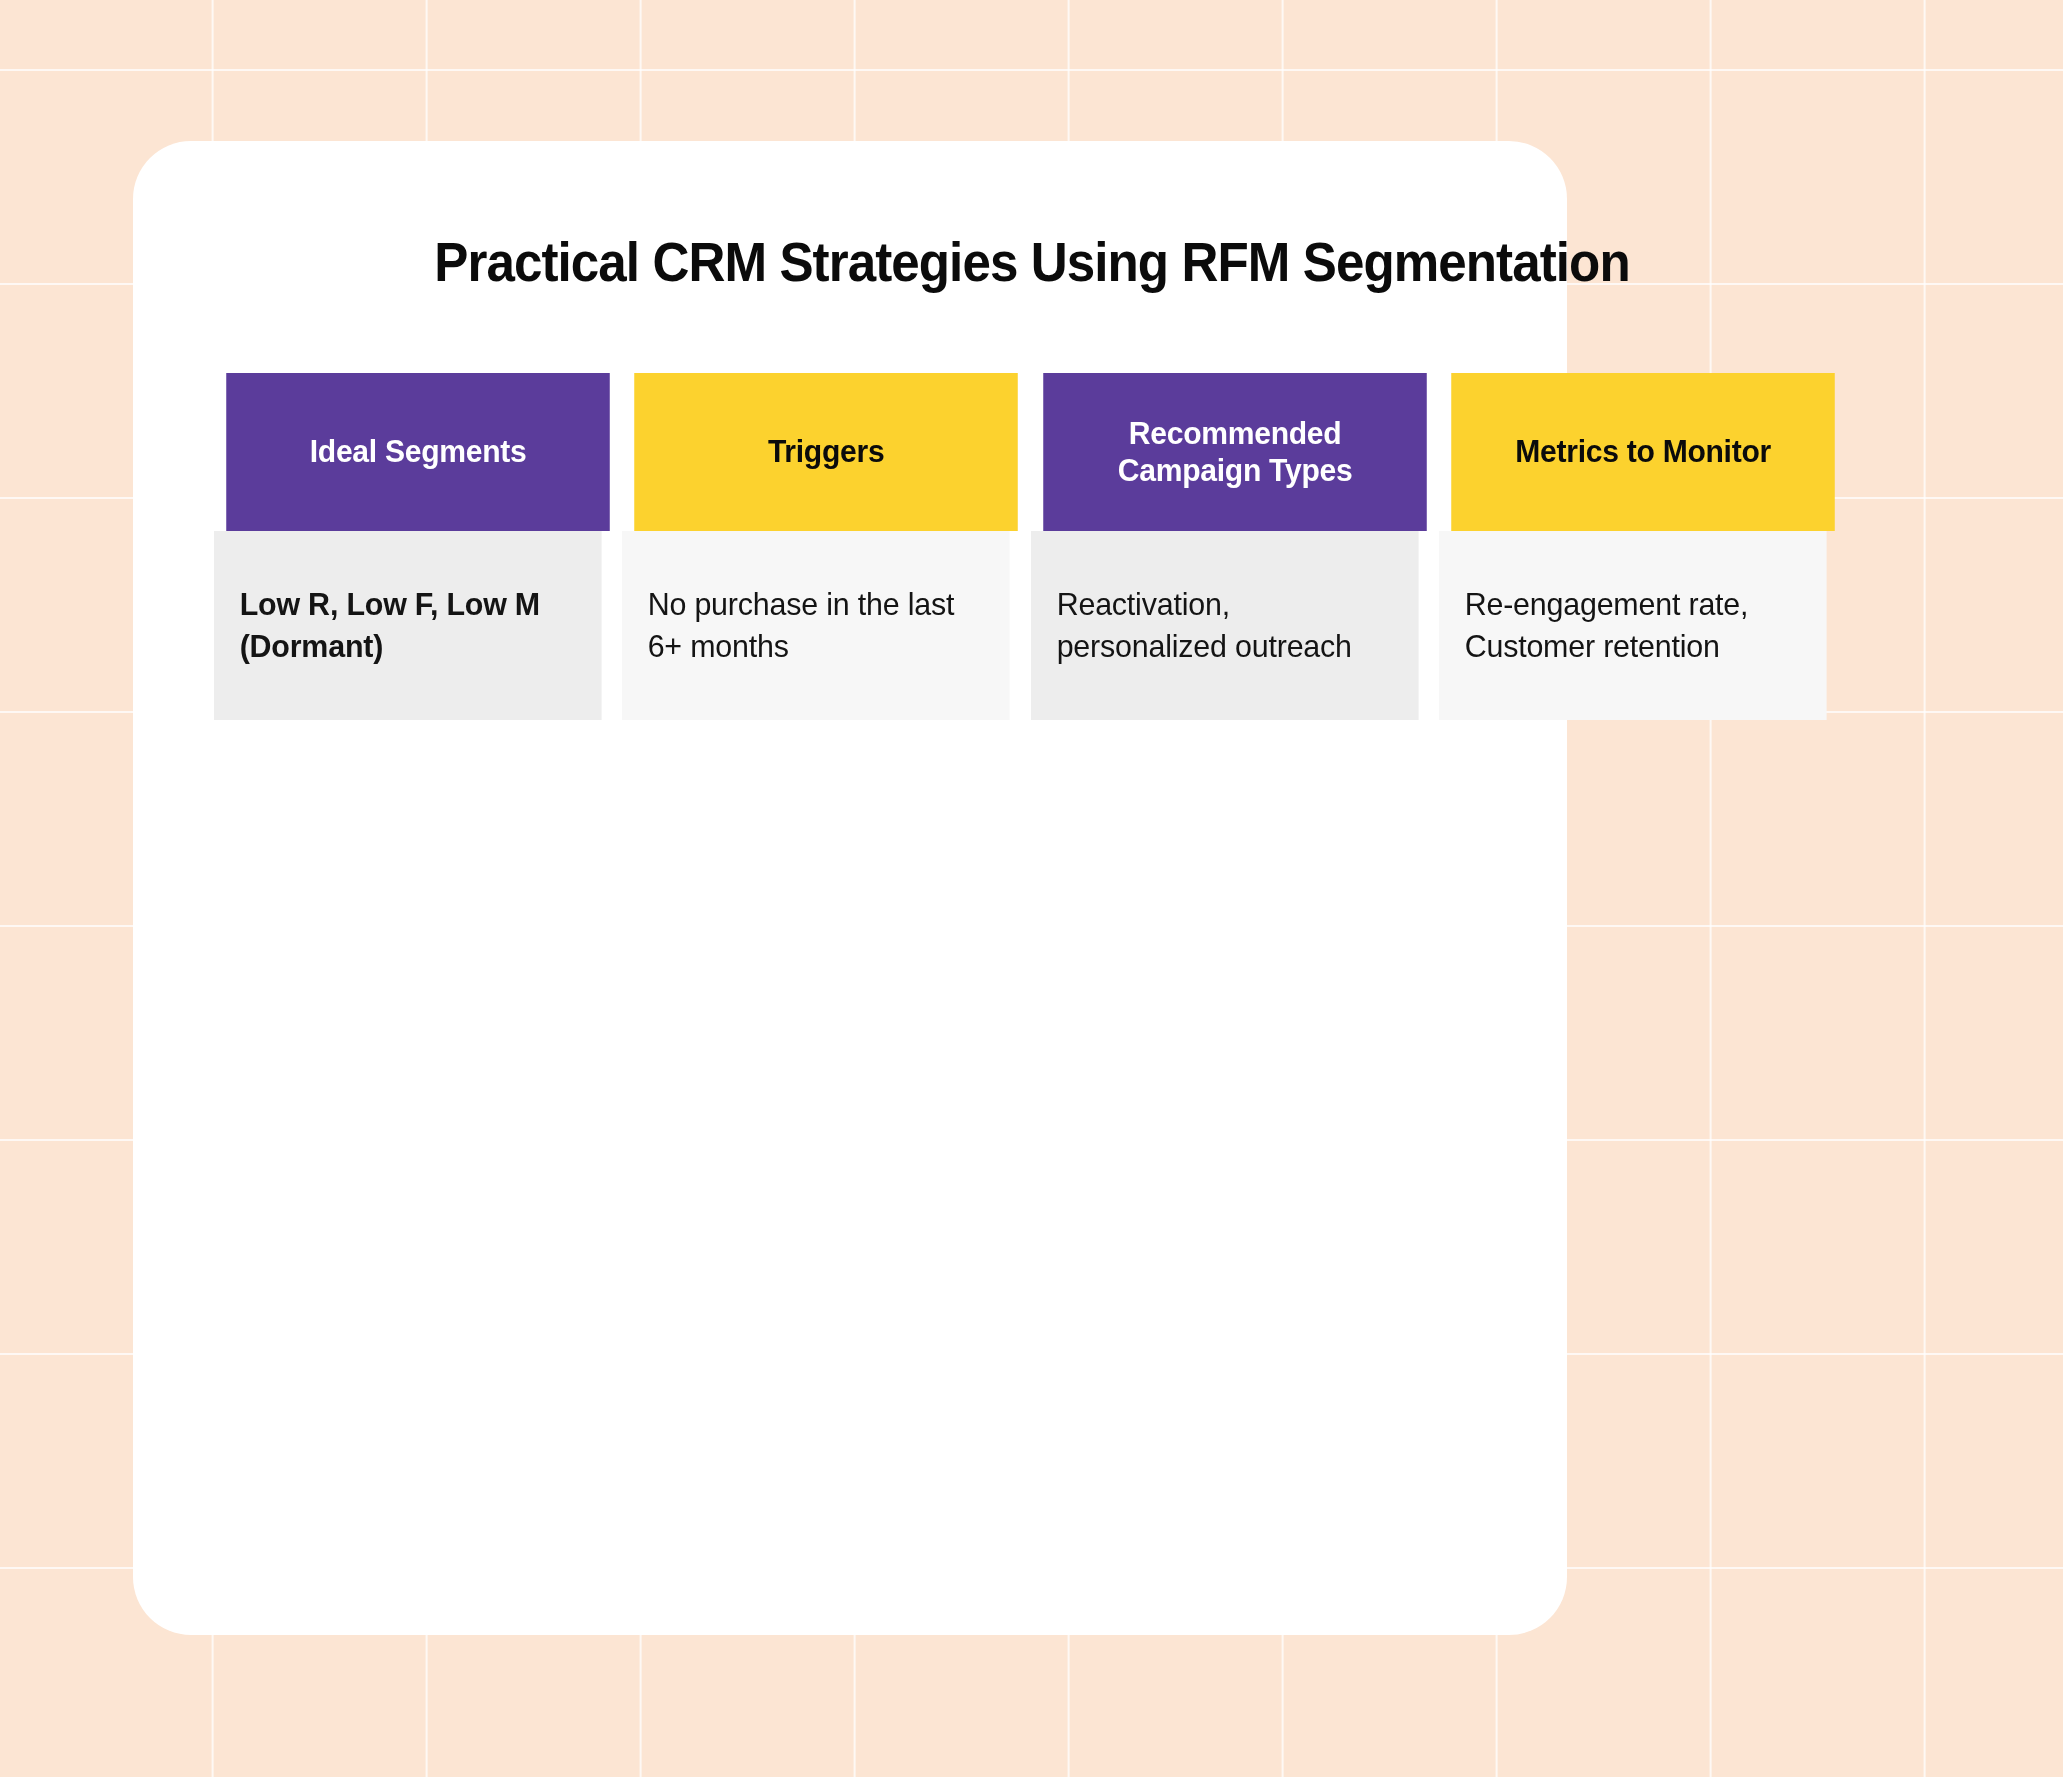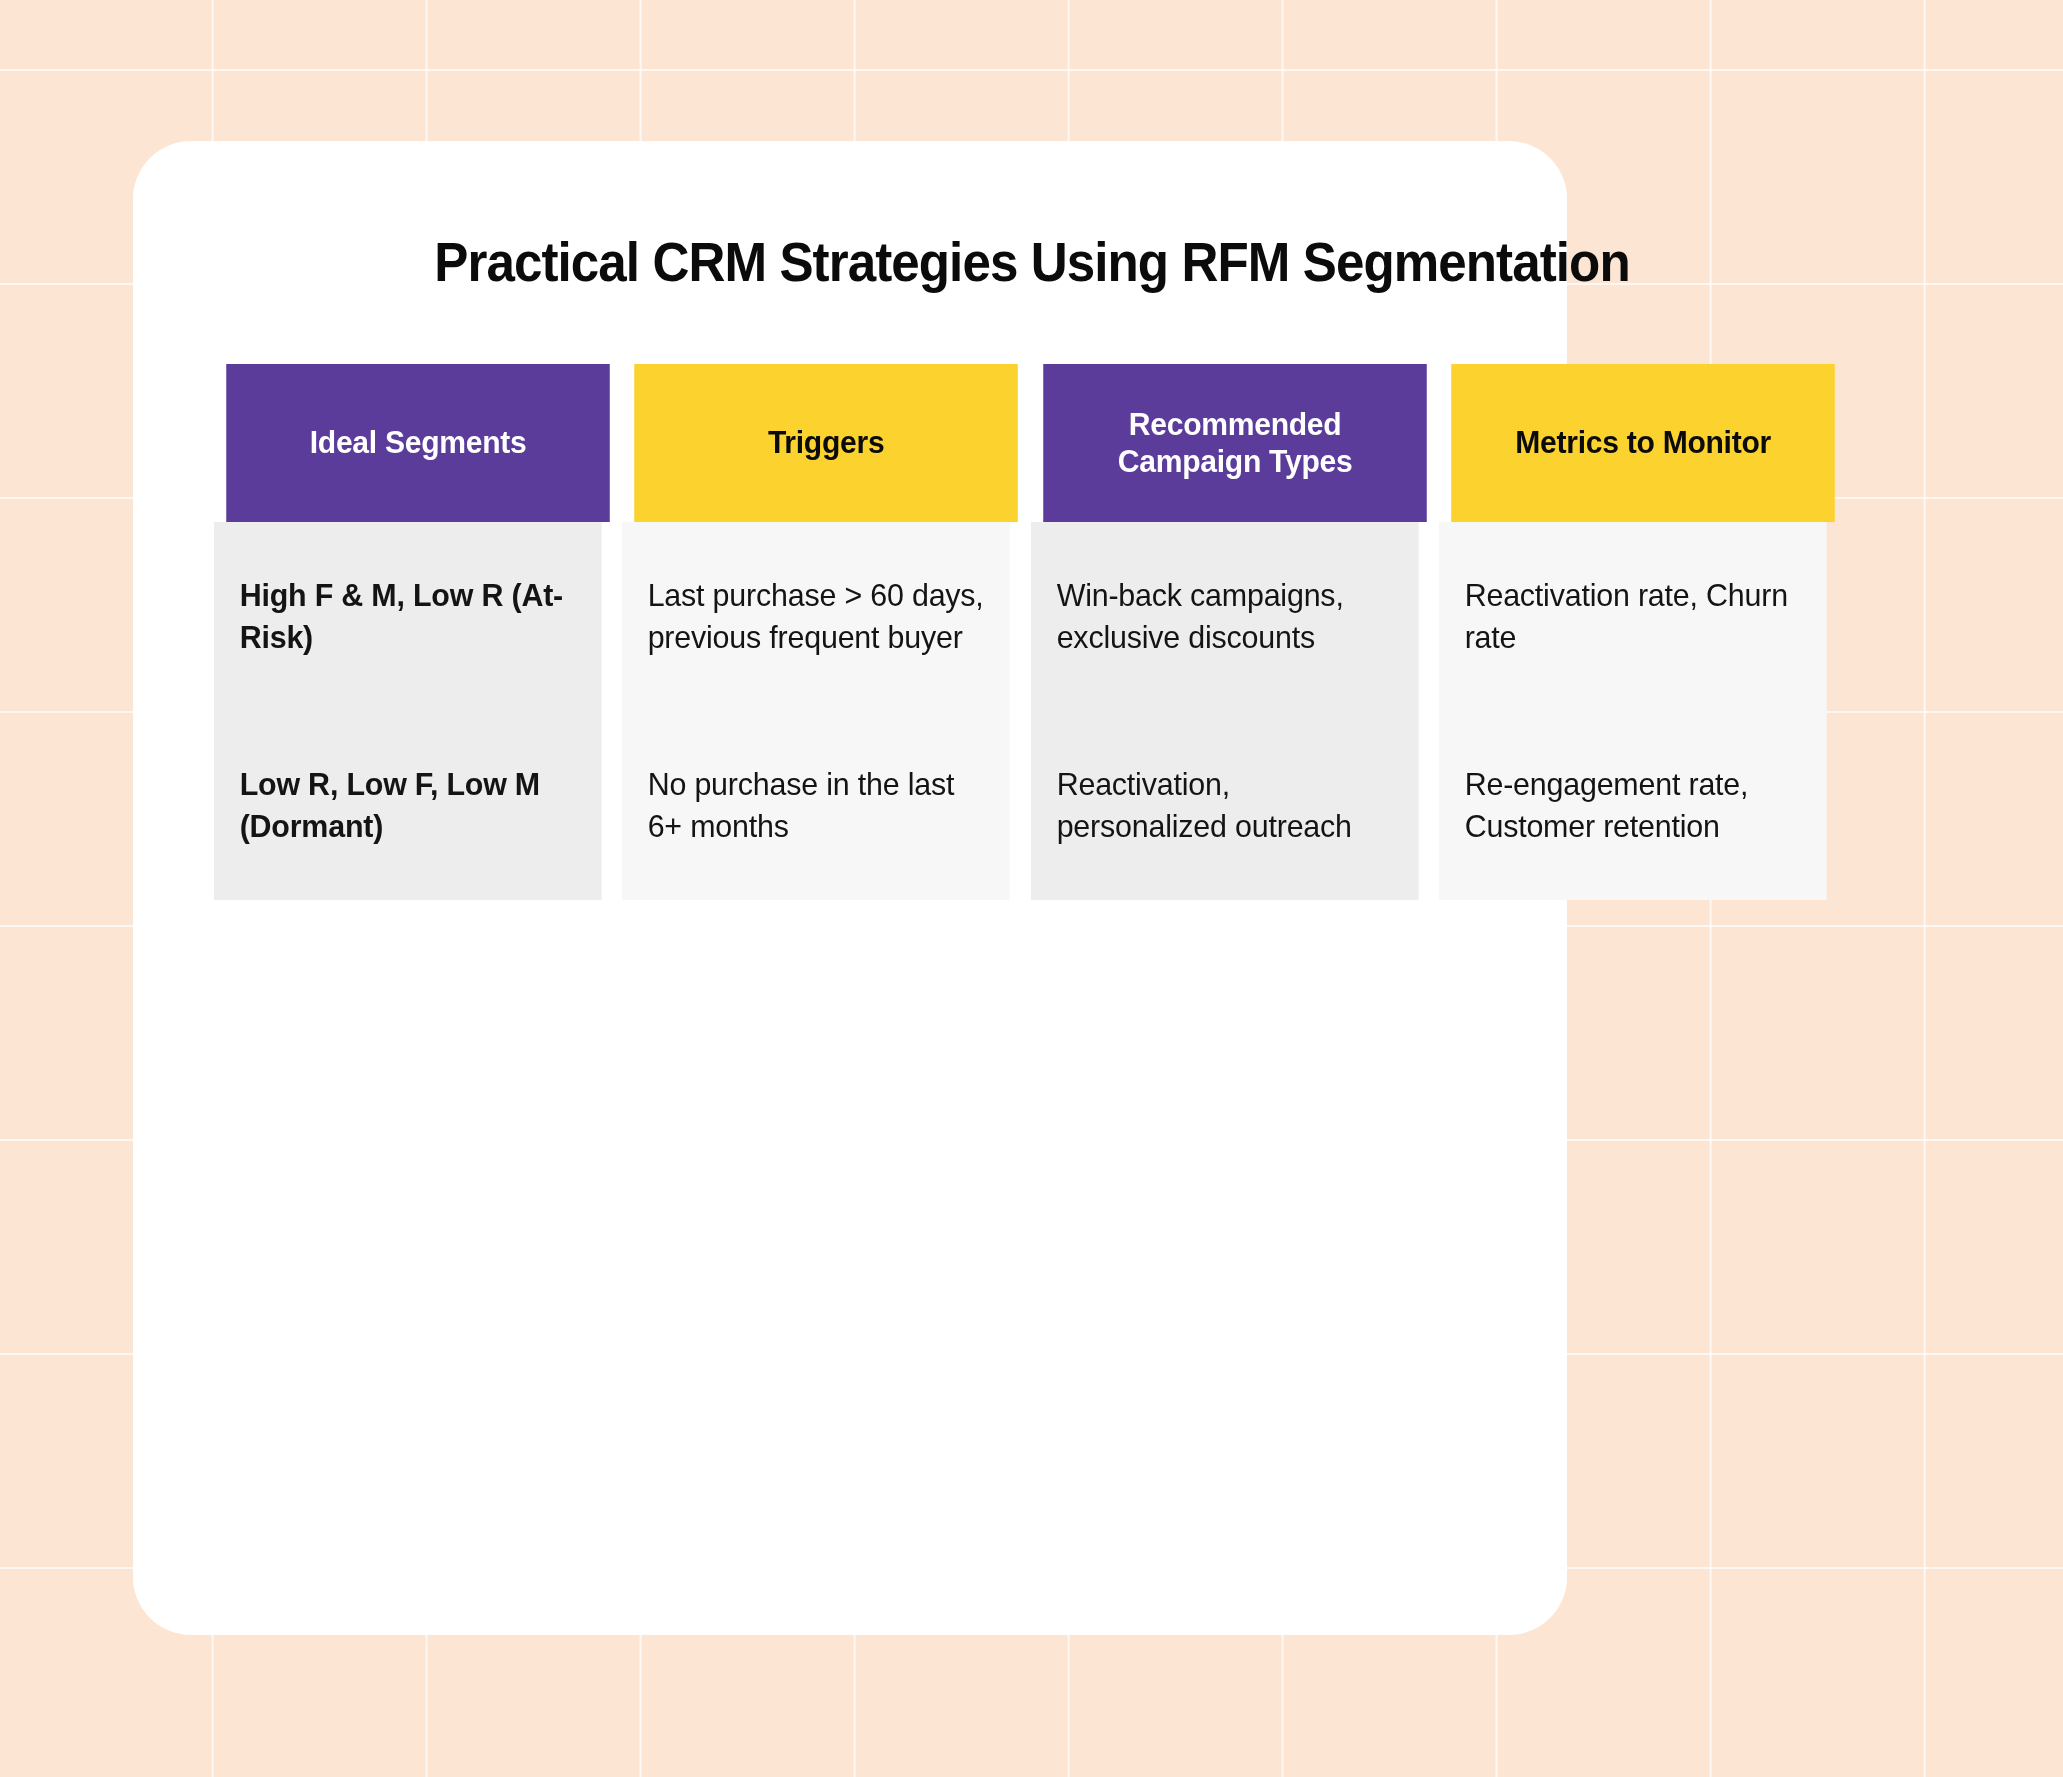--- a/index.html
+++ b/index.html
@@ -45,21 +45,21 @@
     color: #0B0B0B;
     font-family: "Liberation Sans", sans-serif;
     transform: scaleX(0.93);
     transform-origin: center top;
   }
 
   
   #table {
     position: absolute;
     left: 81px;      
-    top: 223px;       
+    top: 232px;       
     width: 1633px;    
     border-collapse: collapse;
     table-layout: fixed;
   }
 
   #table col { width: 25%; }
 
   #table th {
     height: 158px;
     padding: 8px 27px;
@@ -116,26 +116,20 @@
       </colgroup>
     <thead>
       <tr>
         <th class="hdr-purple">Ideal Segments</th>
         <th class="hdr-yellow">Triggers</th>
         <th class="hdr-purple">Recommended Campaign Types</th>
         <th class="hdr-yellow">Metrics to Monitor</th>
       </tr>
     </thead>
     <tbody>
-      <tr class="r2">
-        <td class="seg dark">High F &amp; M, Low R (At-Risk)</td>
-        <td class="lite">Last purchase &gt; 60 days, previous frequent buyer</td>
-        <td class="dark">Win-back campaigns, exclusive discounts</td>
-        <td class="lite">Reactivation rate, Churn rate</td>
-      </tr>
       <tr class="r4">
         <td class="seg dark">Low R, Low F, Low M (Dormant)</td>
         <td class="lite">No purchase in the last 6+ months</td>
         <td class="dark">Reactivation, personalized outreach</td>
         <td class="lite">Re-engagement rate, Customer retention</td>
       </tr>
     </tbody>
   </table>
 
 </div>

